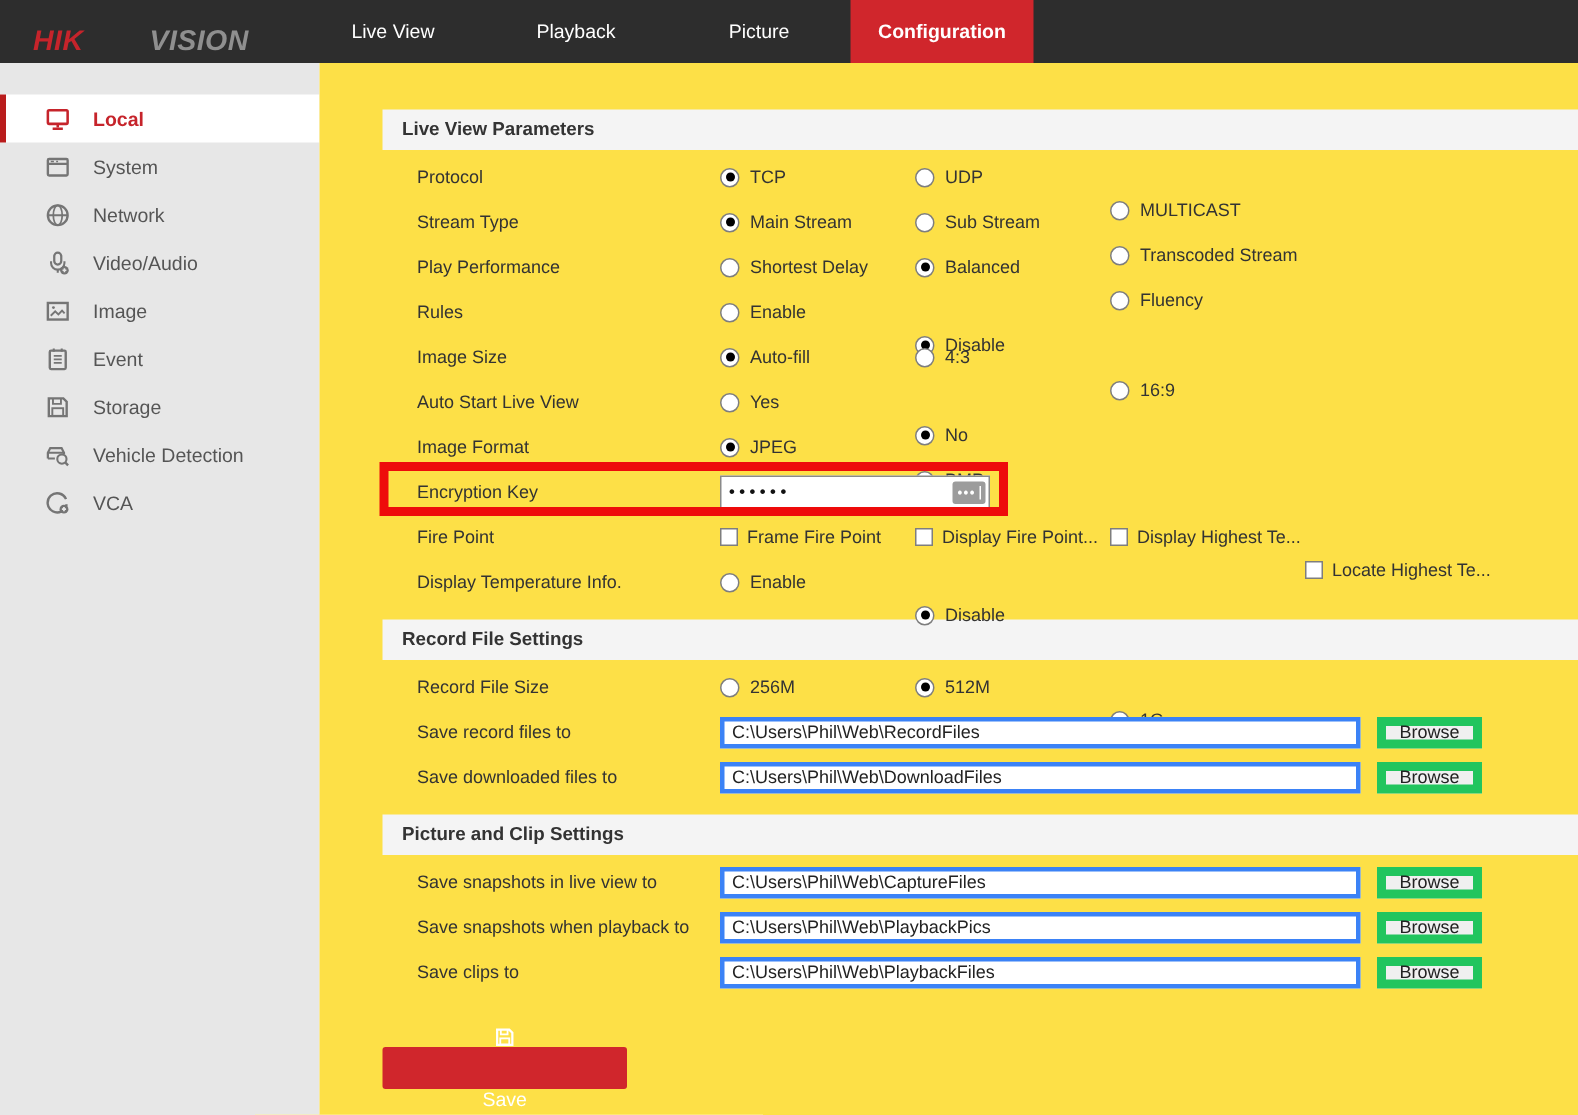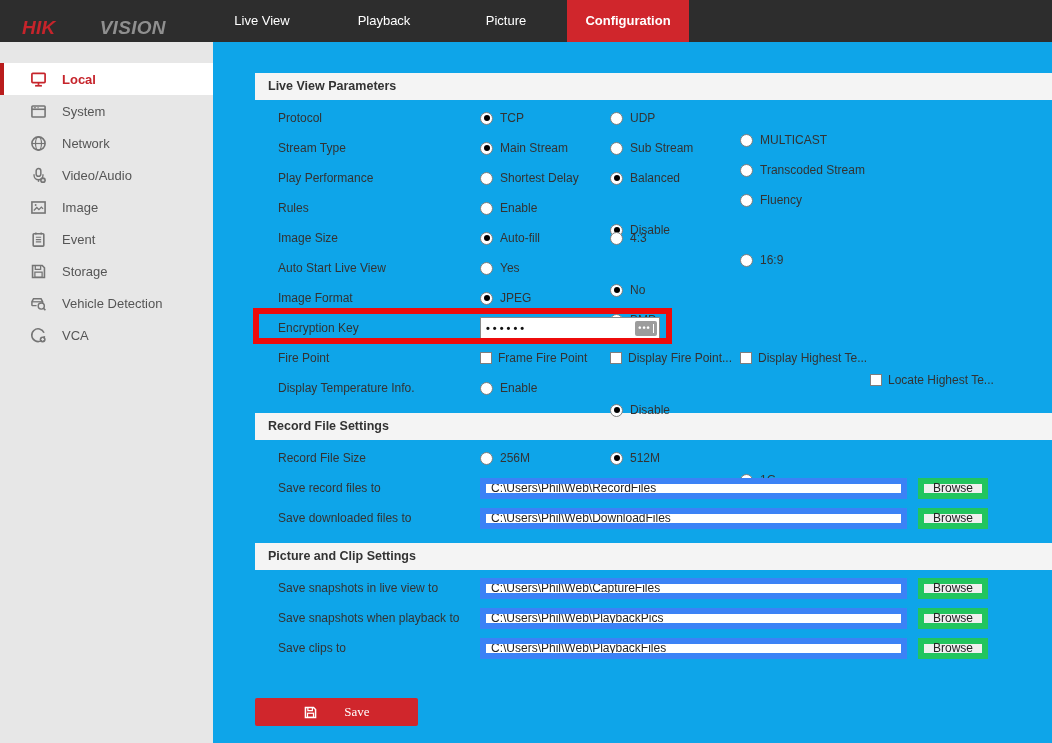--- a/index.html
+++ b/index.html
@@ -18,21 +18,21 @@
   .nav-tab { width:122px; text-align:center; line-height:42px; color:#fff; font-size:13px; cursor:pointer; }
   .nav-tab.active { background:#d0262c; font-weight:bold; }
   
   .sidebar { position:absolute; left:0; top:42px; width:213px; bottom:0; background:#e7e7e7; padding-top:21px; }
   .side-item { height:32px; display:flex; align-items:center; padding-left:30px; color:#555; font-size:13px; cursor:pointer; }
   .side-item .icn { width:18px; height:17px; color:#757575; display:flex; align-items:center; flex-shrink:0; }
   .side-label { margin-left:14px; white-space:nowrap; }
   .side-item.active { background:#fff; border-left:4px solid #b91c1c; padding-left:26px; color:#c6242b; font-weight:bold; }
   .side-item.active .icn { color:#c6242b; }
   
-  .main { position:absolute; left:213px; top:42px; right:0; bottom:0; background:#0ea5e9; }
+  .main { position:absolute; left:213px; top:42px; right:0; bottom:0; background:#fde047; }
   .content { padding-left:42px; padding-top:31px; }
   .section + .section { margin-top:10px; }
   .section-header { height:27px; line-height:27px; background:#f4f4f4; padding-left:13px;
                     font-weight:bold; font-size:12.5px; color:#333; }
   .rows { padding-top:3px; }
   .row { height:30px; display:flex; align-items:center; padding-left:23px; position:relative; }
   .row-label { width:202px; font-size:12px; color:#333; flex-shrink:0; white-space:nowrap; }
   .opt { width:130px; display:flex; align-items:center; flex-shrink:0; cursor:pointer; }
   .opt:last-child { width:auto;margin-top:44px; }
   .radio { width:13px; height:13px; border:1px solid #7e7e7e; border-radius:50%; margin-right:7px;
@@ -45,30 +45,30 @@
   .pw-field { width:180px; height:22px; border:1px solid #8a8a8a; background:#fff; position:relative;
               display:flex; align-items:center; }
   .pw-dots { font-size:11px; font-weight:bold; letter-spacing:3px; padding-left:5px; color:#111; }
   .kb-btn { position:absolute; right:2px; top:2.5px; width:22px; height:15px; background:#9c9c9c;
             border-radius:2px; display:flex; align-items:center; justify-content:center; cursor:pointer; }
   .kb-dots { color:#fff; font-size:9px; letter-spacing:1px; line-height:1; font-weight:bold; }
   .kb-bar { width:1px; height:9px; background:#fff; margin-left:2px; }
   .annotation { position:absolute; left:-2px; top:-5px; width:419px; height:36px;
                 border:6px solid #ee0b0b; pointer-events:none; z-index:3; }
   
-  .path-input { width:427px; height:21px; border:6px solid #3b82f6; display:flex; align-items:center;
+  .path-input { width:427px; height:21px; border:3px solid #3b82f6; display:flex; align-items:center;
                 padding-left:5px; font-size:12px; color:#222; background:#fff; white-space:nowrap; overflow:hidden; }
   .browse-btn { margin-left:11px; width:70px; height:21px; border:6px solid #22c55e; background:#f0f0f0;
                 font-size:12px; color:#222; display:flex; align-items:center; justify-content:center; cursor:pointer;
                 font-family:"Liberation Sans", sans-serif; }
   
   .save-row { margin-top:35px; }
   .save-btn { width:163px; height:28px; background:#d0262c; border:none; border-radius:2px; color:#fff;
               font-size:13px; display:flex; align-items:center; justify-content:center; gap:26px; cursor:pointer;
-              font-family:Liberation Serif, serif; }
+              font-family:Liberation Sans, sans-serif;flex-direction:column; }
   .save-btn svg { display:block; }
 </style>
 </head>
 <body>
 
 <div class="topbar">
   <div class="logo">
     <span class="p1">HIK</span>
       <span class="p2">VISION</span>
   </div>

